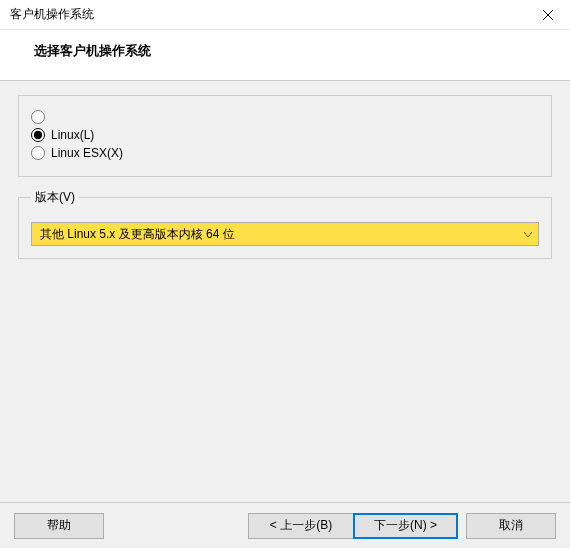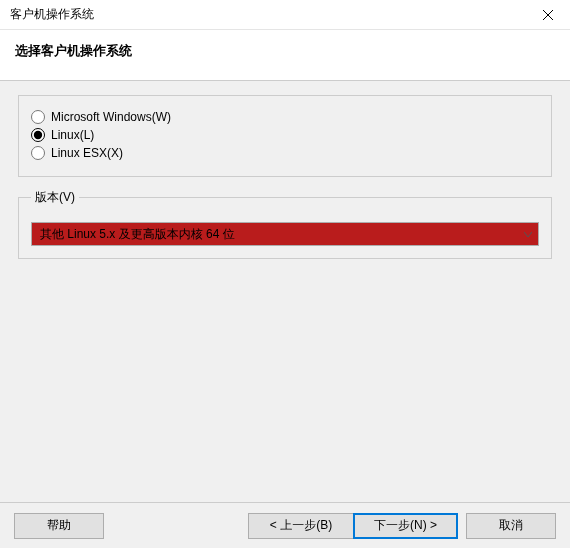--- a/index.html
+++ b/index.html
@@ -35,21 +35,21 @@
       justify-content: center;
       cursor: pointer;
     }
     .close-btn svg {
       width: 10px;
       height: 10px;
       stroke: #000;
       stroke-width: 1;
     }
     .header {
-      padding: 12px 10px 16px 15px;
+      padding: 12px 10px 16px 34px;
       border-bottom: 1px solid #ccc;
       background: #fff;
     }
     .header-title {
       font-weight: bold;
       font-size: 13px;
       color: #000;
       margin-bottom: 4px;
     }
     .header-subtitle {
@@ -88,21 +88,21 @@
       cursor: pointer;
     }
     .radio-label {
       font-size: 12px;
       color: #000;
     }
     .dropdown {
       width: 100%;
       height: 24px;
       border: 1px solid #adadad;
-      background: #b91c1c;
+      background: #fde047;
       display: flex;
       align-items: center;
       justify-content: space-between;
       padding: 0 6px 0 8px;
       cursor: pointer;
       margin-top: 6px;
       text-align: center;
     }
     .dropdown-text {
       font-size: 12px;
@@ -173,21 +173,20 @@
 <div class="header">
   <div class="header-title">选择客户机操作系统</div>
 </div>
 
 <div class="content">
 
   <fieldset>
 
     <label class="radio-row">
       <input type="radio" name="os" class="radio-input" style="">
-      <span class="radio-label">Microsoft Windows(W)</span>
     </label>
 
     <label class="radio-row">
       <input type="radio" name="os" class="radio-input" checked="" style="">
       <span class="radio-label">Linux(L)</span>
     </label>
 
     <label class="radio-row">
       <input type="radio" name="os" class="radio-input" style="">
       <span class="radio-label">Linux ESX(X)</span>

